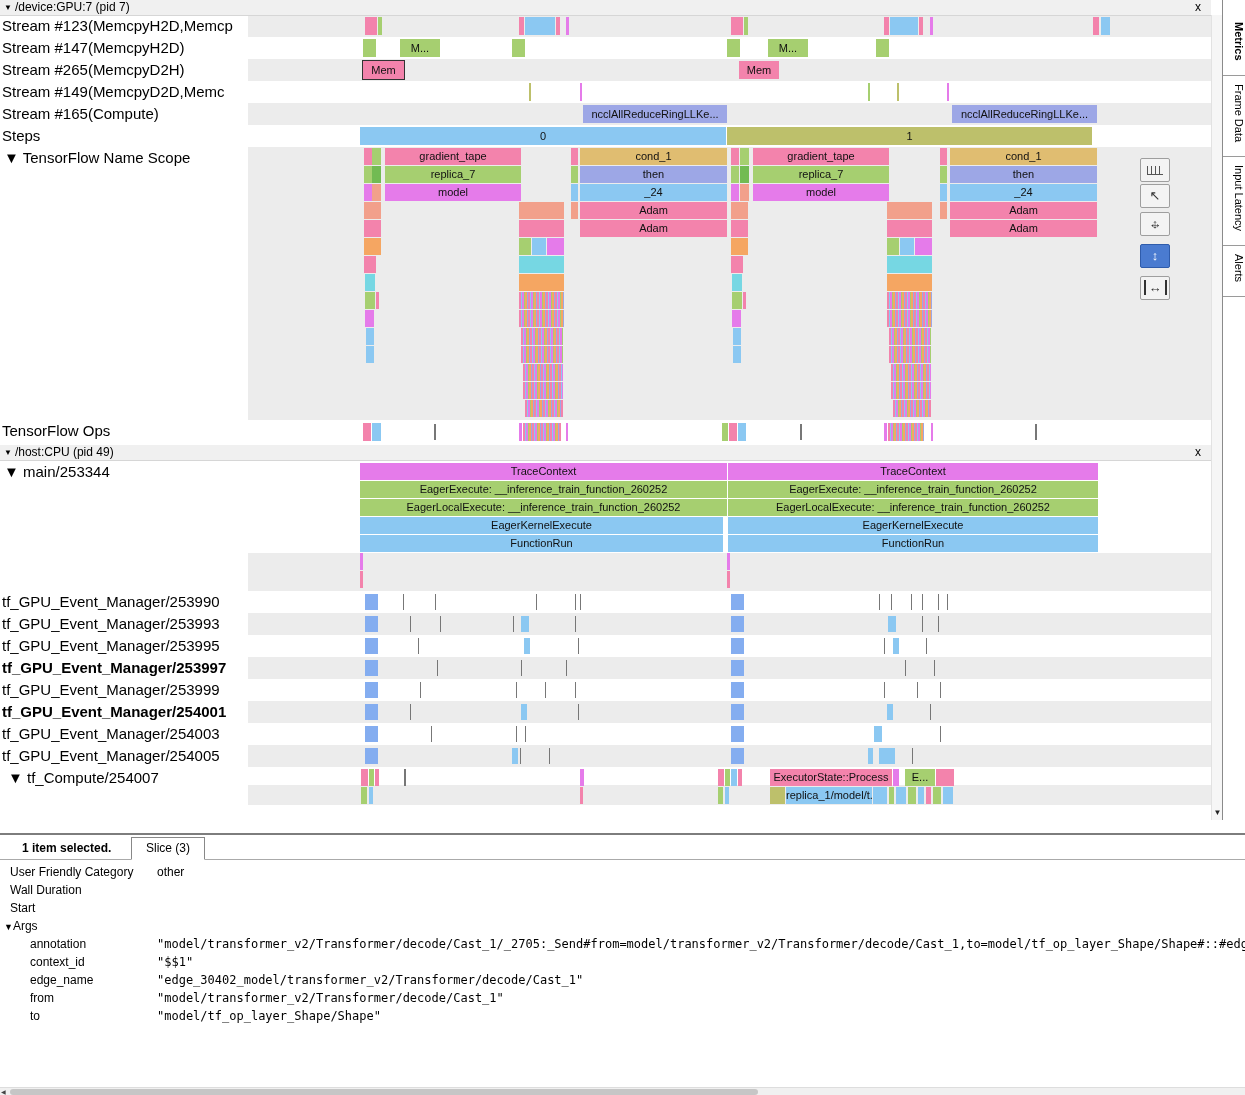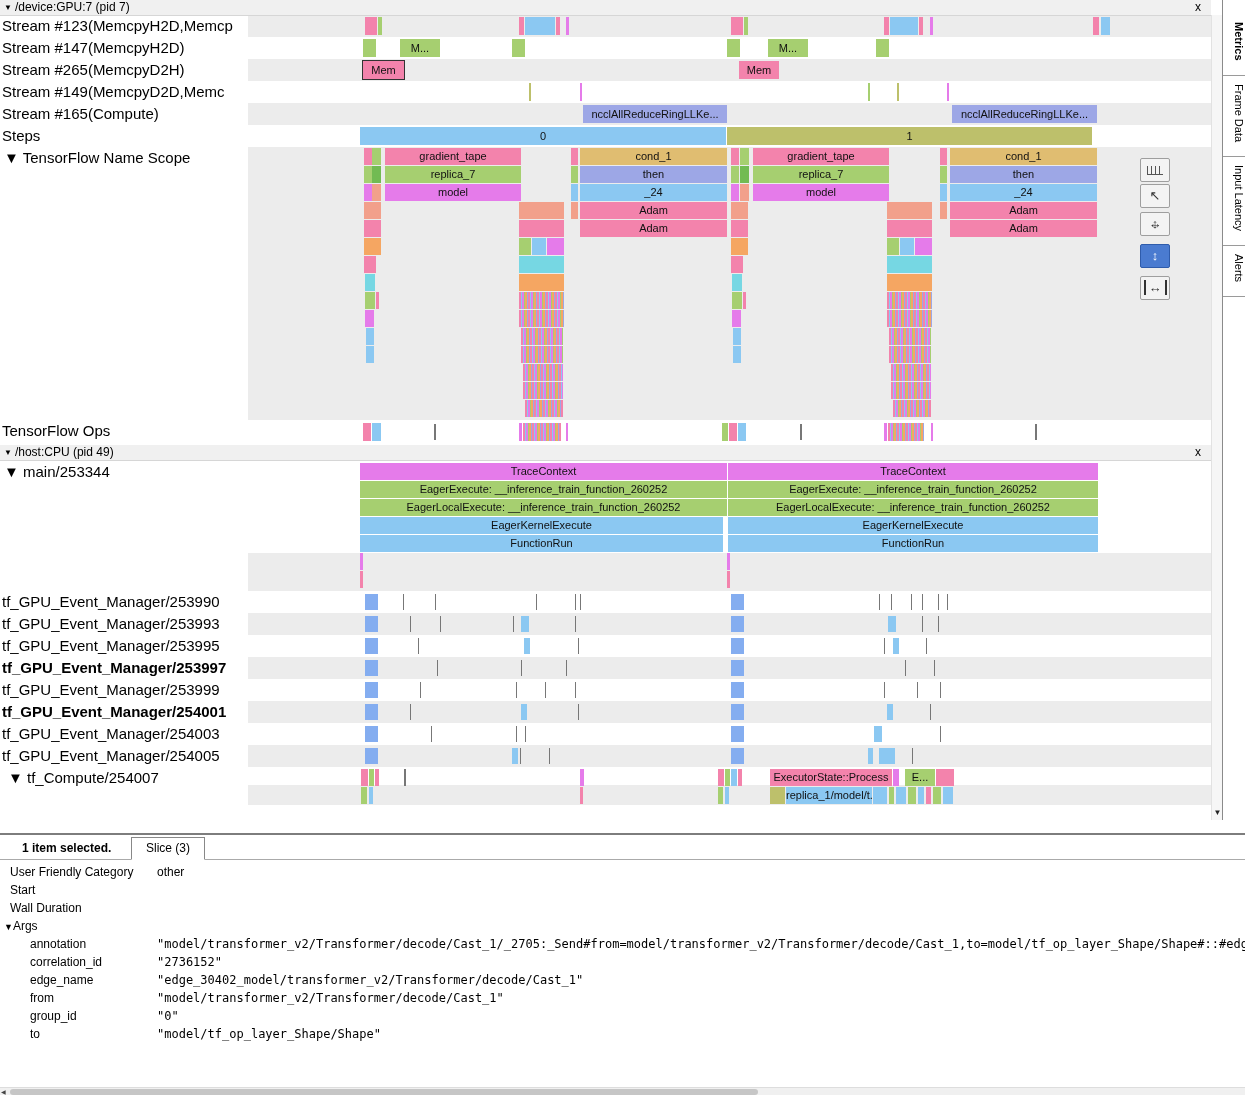--- a/index.html
+++ b/index.html
@@ -384,51 +384,47 @@
       <div id="sel-count">1 item selected.</div>
       <div id="slice-tab">Slice (3)</div>
     </div>
     <div id="det-content">
       <div id="det-fields">
           <div class="det-row">
             <div class="det-label">User Friendly Category</div>
             <div class="det-value">other</div>
           </div>
           <div class="det-row">
+            <div class="det-label">Wall Duration</div>
+            <div class="det-value"></div>
+          </div>
+          <div class="det-row">
             <div class="det-label">Start</div>
-            <div class="det-value"></div>
-          </div>
-          <div class="det-row">
-            <div class="det-label">Wall Duration</div>
             <div class="det-value"></div>
           </div>
         </div>
       <div id="args-header">
         <span class="tri">▼</span><span>Args</span>
       </div>
       <div id="det-args">
           <div class="det-row">
             <div class="arg-key">annotation</div>
             <div class="arg-value">"model/transformer_v2/Transformer/decode/Cast_1/_2705:_Send#from=model/transformer_v2/Transformer/decode/Cast_1,to=model/tf_op_layer_Shape/Shape#::#edge"</div>
           </div>
           <div class="det-row">
-            <div class="arg-key">correlation_id</div>
-            <div class="arg-value">"2736152"</div>
+            <div class="arg-key">context_id</div>
+            <div class="arg-value">"$$1"</div>
           </div>
           <div class="det-row">
             <div class="arg-key">edge_name</div>
             <div class="arg-value">"edge_30402_model/transformer_v2/Transformer/decode/Cast_1"</div>
           </div>
           <div class="det-row">
             <div class="arg-key">from</div>
             <div class="arg-value">"model/transformer_v2/Transformer/decode/Cast_1"</div>
-          </div>
-          <div class="det-row">
-            <div class="arg-key">group_id</div>
-            <div class="arg-value">"0"</div>
           </div>
           <div class="det-row">
             <div class="arg-key">to</div>
             <div class="arg-value">"model/tf_op_layer_Shape/Shape"</div>
           </div>
         </div>
     </div>
   </div>
 
   <div id="hscroll">

